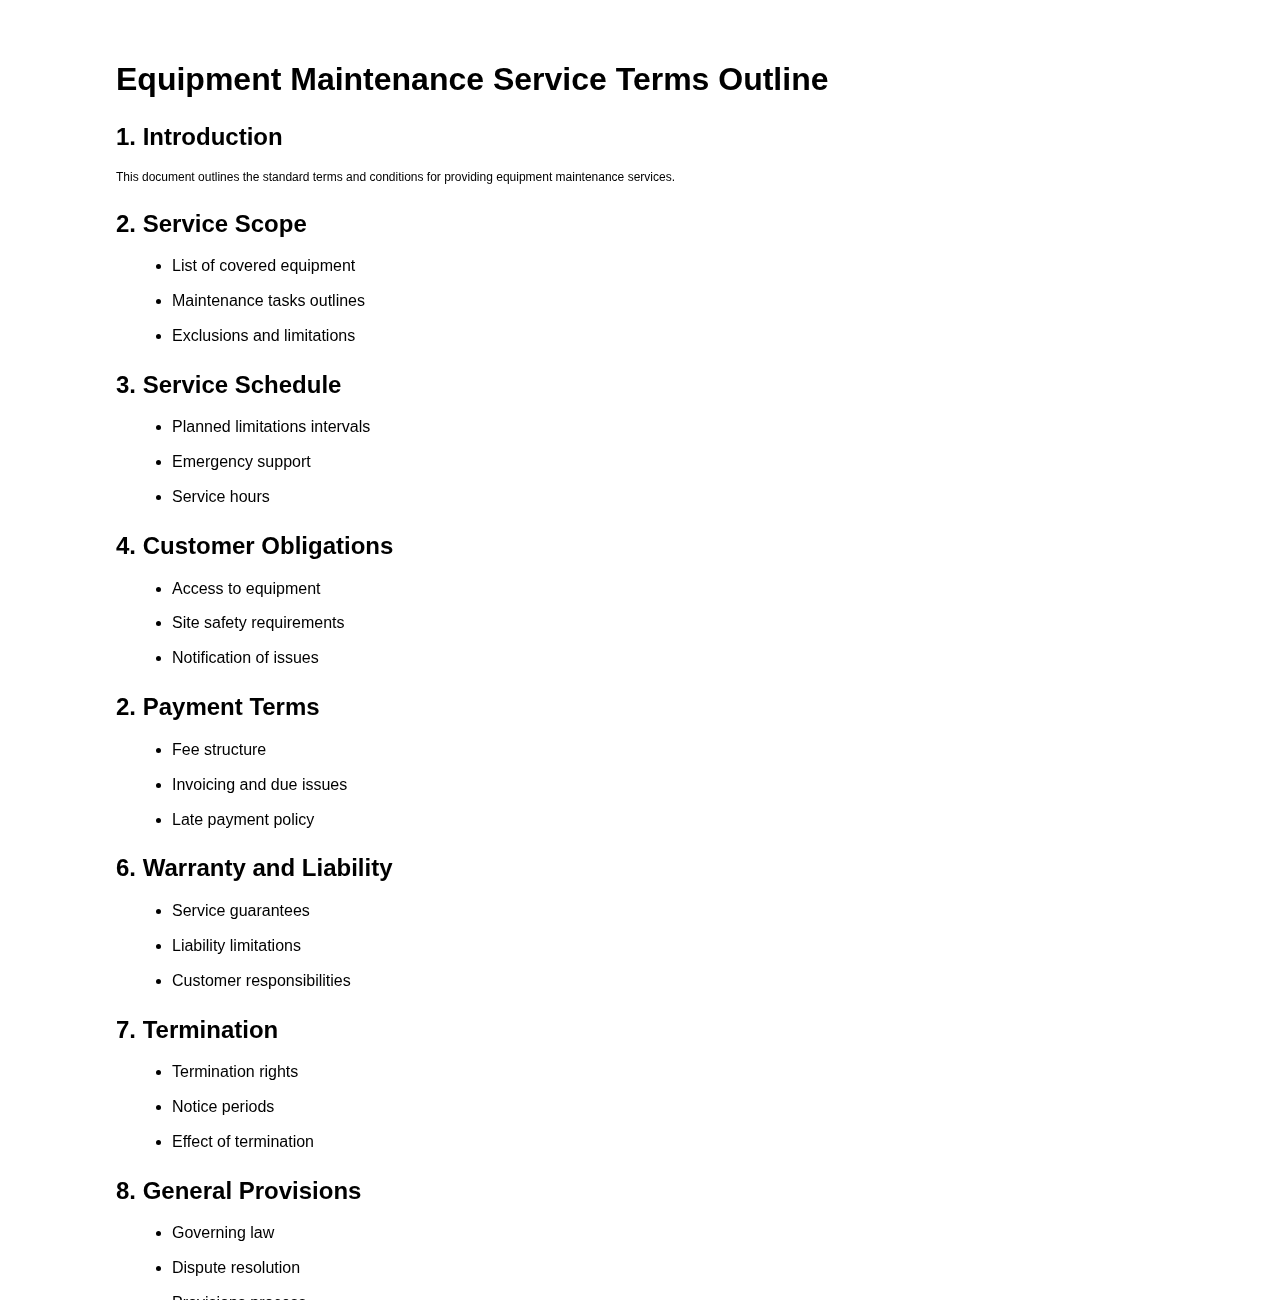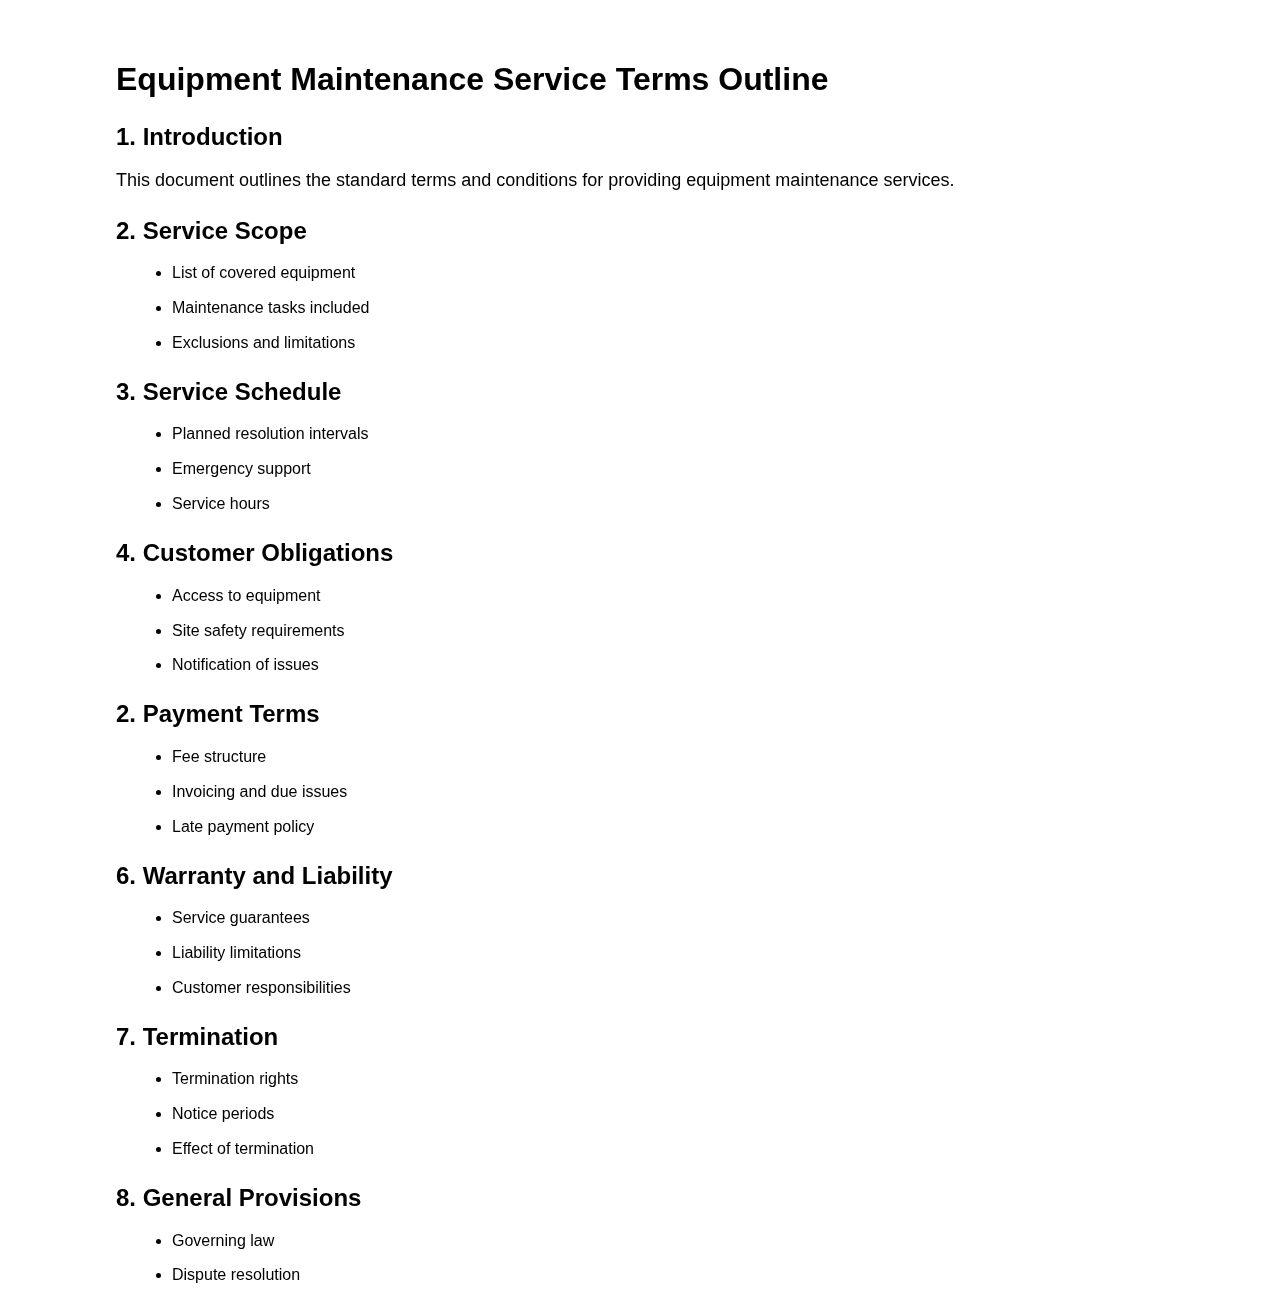--- a/index.html
+++ b/index.html
@@ -26,21 +26,21 @@
     margin: 21px 0 21px 0;
     letter-spacing: 0;
   }
   h2.section-heading {
     font-size: 24px;
     line-height: 1.15;
     font-weight: bold;
     margin: 25px 0 20px 0;
   }
   p.body-text {
-    font-size: 18px;
+    font-size: 12px;
     line-height: 1.18;
     margin: 16px 0 16px 0;
   }
   ul.bullet-list {
     font-size: 16px;
     line-height: 1.18;
     margin: 16px 0 16px 0;
     padding-left: 40px;
     list-style-type: disc;
   }
@@ -61,28 +61,28 @@
 
   <div id="sections-container">
       <section class="doc-section">
         <h2 class="section-heading">1. Introduction</h2>
         <p class="body-text">This document outlines the standard terms and conditions for providing equipment maintenance services.</p>
       </section>
       <section class="doc-section">
         <h2 class="section-heading">2. Service Scope</h2>
         <ul class="bullet-list">
           <li>List of covered equipment</li>
-          <li>Maintenance tasks included</li>
+          <li>Maintenance tasks outlines</li>
           <li>Exclusions and limitations</li>
         </ul>
       </section>
       <section class="doc-section">
         <h2 class="section-heading">3. Service Schedule</h2>
         <ul class="bullet-list">
-          <li>Planned resolution intervals</li>
+          <li>Planned limitations intervals</li>
           <li>Emergency support</li>
           <li>Service hours</li>
         </ul>
       </section>
       <section class="doc-section">
         <h2 class="section-heading">4. Customer Obligations</h2>
         <ul class="bullet-list">
           <li>Access to equipment</li>
           <li>Site safety requirements</li>
           <li>Notification of issues</li>

